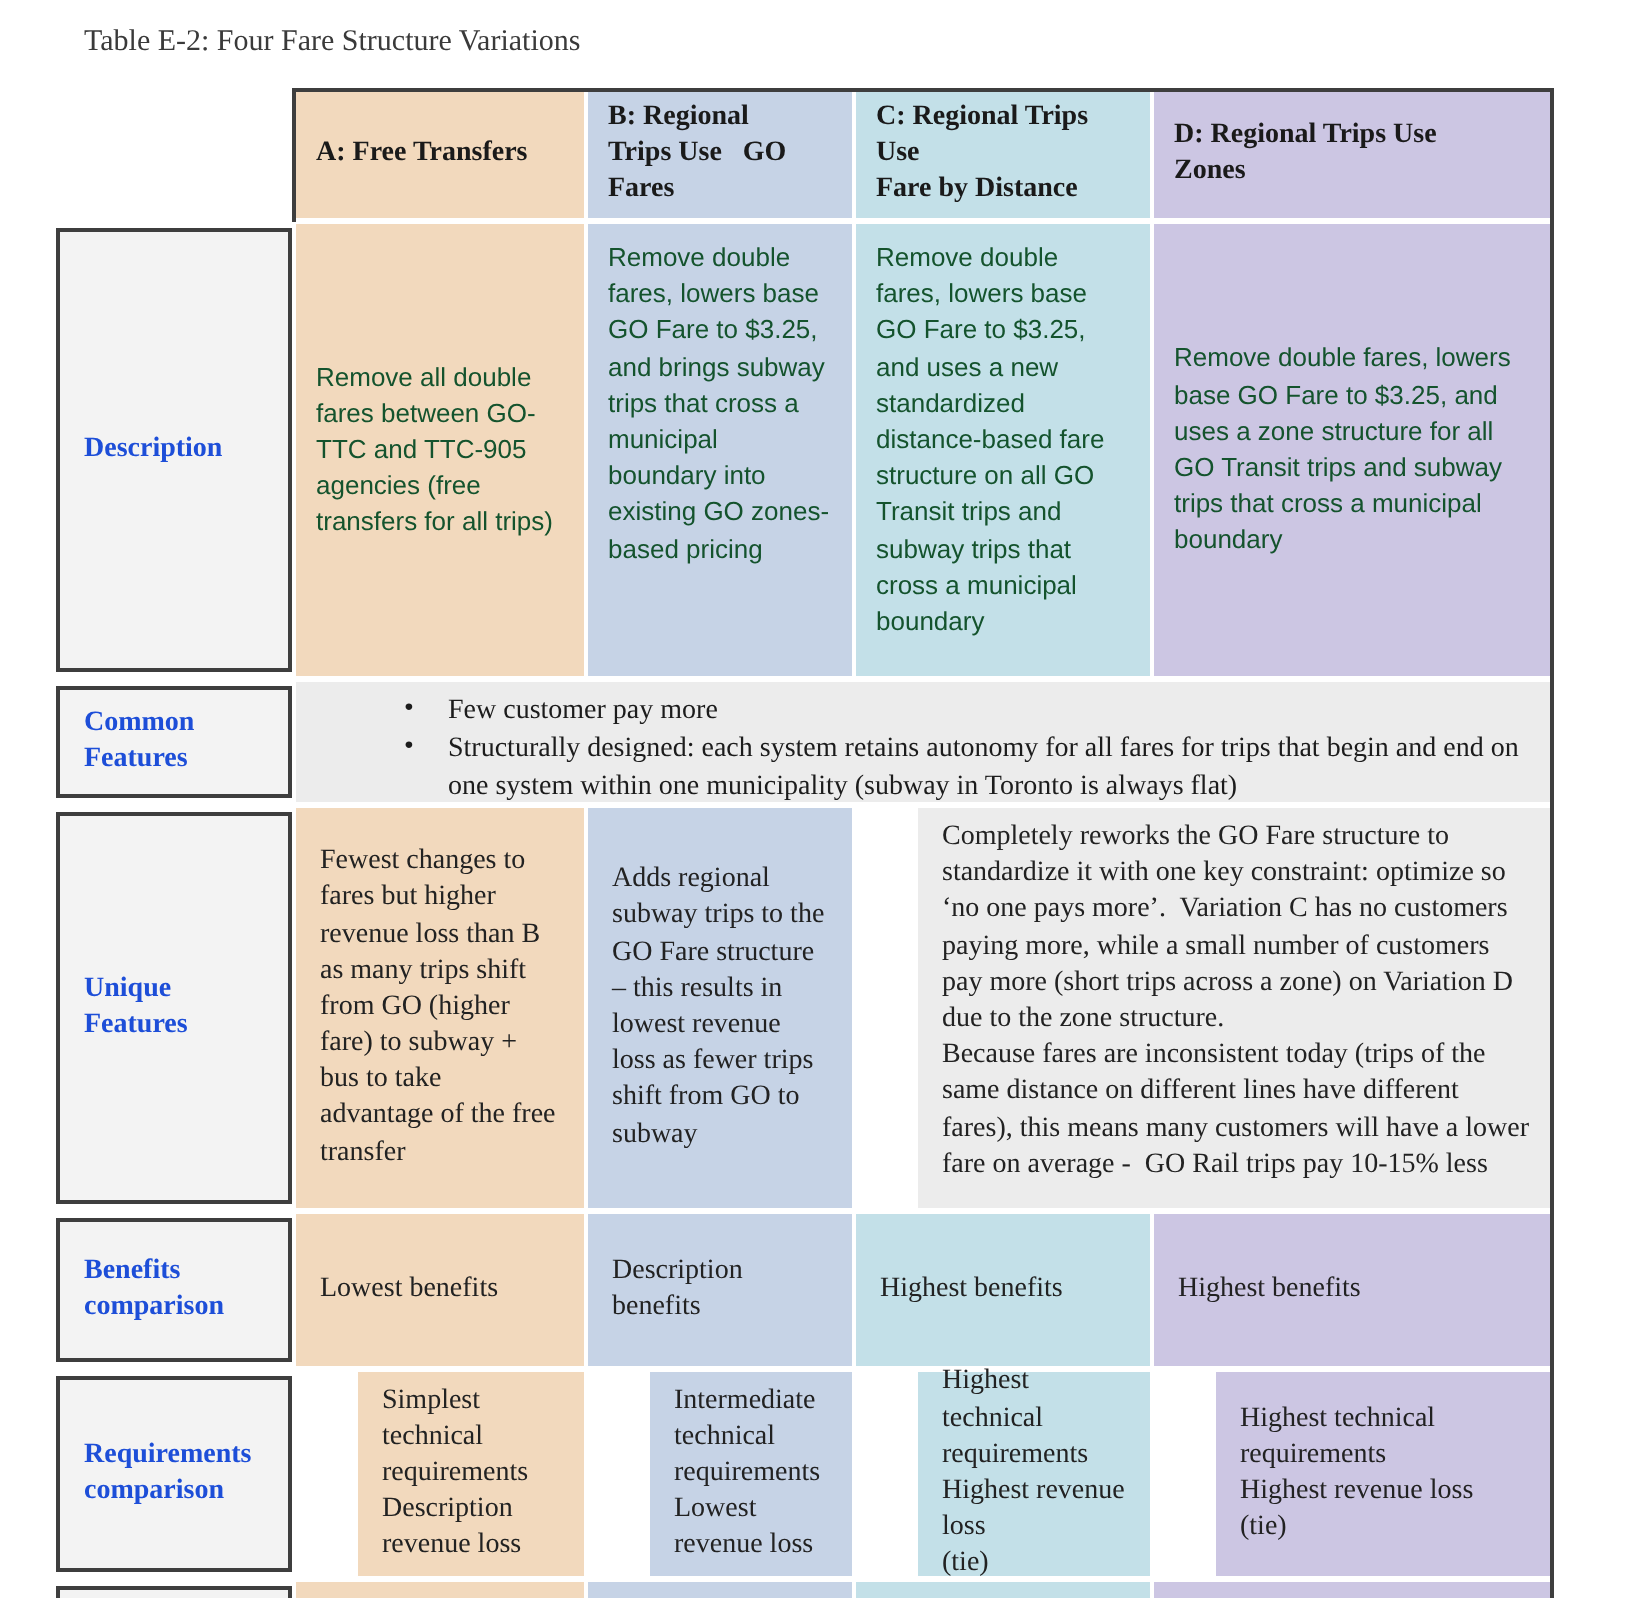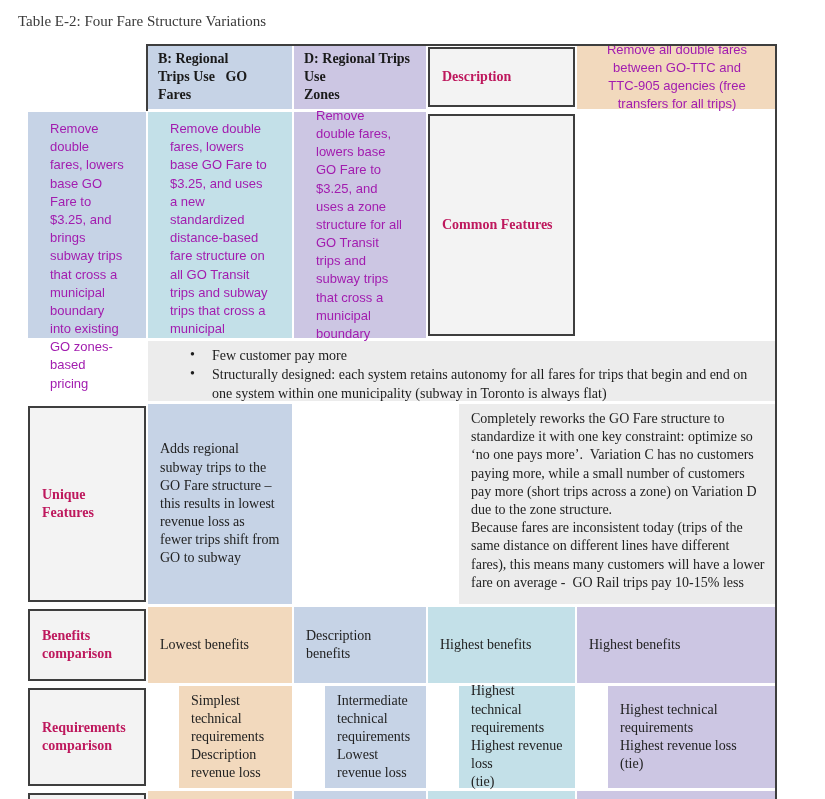--- a/index.html
+++ b/index.html
@@ -1,21 +1,21 @@
 <!DOCTYPE html>
 <html><head>
 <meta charset="utf-8">
 <style>
   html,body{margin:0;padding:0;}
   body{
     width:825px;height:799px;overflow:hidden;position:relative;
     background:#ffffff;font-family:"Liberation Serif",serif;
   }
   .title{
-    position:absolute;left:18px;top:12px;
+    position:absolute;left:42px;top:12px;
     font:15px/1.3 "Liberation Serif",serif;color:#3a3a3a;
   }
   .grid{
     position:absolute;left:28px;top:45px;
     display:grid;
     grid-template-columns:118px 144px 132px 147px 200px;
     grid-template-rows:64px 226px 60px 200px 76px 102px 14px;
     column-gap:2px;row-gap:3px;
   }
   .cell{display:flex;align-items:center;box-sizing:border-box;min-width:0;min-height:0;}
@@ -28,71 +28,76 @@
   .bg-gray{background:#ECECEC;}
   
   .head{
     font-weight:bold;font-size:14px;line-height:1.3;color:#1a1a1a;
     padding:6px 10px;white-space:pre-wrap;
   }
   
   .label{
     border:2px solid #3E3E3E;background:#F3F3F3;margin:2px 0;
     display:flex;align-items:center;box-sizing:border-box;min-height:0;
-    font-weight:bold;font-size:14px;line-height:1.3;color:#be185d;
+    font-weight:bold;font-size:14px;line-height:1.3;color:#1d4ed8;
     padding:0 8px 0 12px;
   }
   
   .desc{
     font-family:"Liberation Sans",sans-serif;font-size:13px;line-height:1.4;
-    color:#a21caf;padding:8px 22px;
+    color:#14532d;padding:8px 10px;
   }
-  .center{justify-content:center;text-align:center;}
+  .center{justify-content:center;}
   
   .serif{font-size:14px;line-height:1.3;color:#222222;padding:6px 12px;}
   .prewrap{white-space:pre-wrap;margin-left:31px;}
   .common{display:block;padding:4px 0 0 0;font-size:14px;line-height:1.35;color:#1c1c1c;}
-  .common ul{margin:2px 0 0 0;padding:0 10px 0 40px;list-style:none;}
+  .common ul{margin:2px 0 0 12px;padding:0 10px 0 40px;list-style:none;}
   .common li{position:relative;padding-left:24px;}
   .common li::before{content:"\2022";position:absolute;left:2px;top:-1px;}
   
   .rule{position:absolute;background:#3E3E3E;}
   .rule-top{left:146px;top:44px;width:631px;height:2px;}
   .rule-head-left{left:146px;top:44px;width:2px;height:67px;}
   .rule-right{left:775px;top:44px;width:2px;height:755px;}
 </style>
 </head>
 <body>
 
 <div class="title">Table E-2: Four Fare Structure Variations</div>
 
 <div class="grid">
 
   <div class="cell"></div>
+  <div class="cell head bg-a">A: Free Transfers</div>
   <div class="cell head bg-b">B: Regional
 Trips Use   GO
 Fares</div>
+  <div class="cell head bg-c">C: Regional Trips
+Use
+Fare by Distance</div>
   <div class="cell head bg-d">D: Regional Trips Use
 Zones</div>
 
   <div class="label">Description</div>
   <div class="cell desc bg-a center">Remove all double fares between GO-TTC and TTC-905 agencies (free transfers for all trips)</div>
   <div class="cell desc bg-b v-top">Remove double fares, lowers base GO Fare to $3.25, and brings subway trips that cross a municipal boundary into existing GO zones-based pricing</div>
   <div class="cell desc bg-c v-top">Remove double fares, lowers base GO Fare to $3.25, and uses a new standardized distance-based fare structure on all GO Transit trips and subway trips that cross a municipal boundary</div>
   <div class="cell desc bg-d">Remove double fares, lowers base GO Fare to $3.25, and uses a zone structure for all GO Transit trips and subway trips that cross a municipal boundary</div>
 
   <div class="label">Common Features</div>
   <div class="cell common bg-gray" style="grid-column:2 / span 4;">
     <ul>
       <li>Few customer pay more</li>
       <li>Structurally designed: each system retains autonomy for all fares for trips that begin and end on one system within one municipality (subway in Toronto is always flat)</li>
     </ul>
   </div>
 
   <div class="label">Unique Features</div>
+  <div class="cell serif bg-a">Fewest changes to fares but higher revenue loss than B as many trips shift from GO (higher fare) to subway + bus to take advantage of the free transfer</div>
   <div class="cell serif bg-b">Adds regional subway trips to the GO Fare structure – this results in lowest revenue loss as fewer trips shift from GO to subway</div>
   <div class="cell serif prewrap bg-gray v-top" style="grid-column:4 / span 2;">Completely reworks the GO Fare structure to standardize it with one key constraint: optimize so ‘no one pays more’.  Variation C has no customers paying more, while a small number of customers pay more (short trips across a zone) on Variation D due to the zone structure.
 Because fares are inconsistent today (trips of the same distance on different lines have different fares), this means many customers will have a lower fare on average -  GO Rail trips pay 10-15% less</div>
 
   <div class="label">Benefits comparison</div>
   <div class="cell serif bg-a">Lowest benefits</div>
   <div class="cell serif bg-b">Description benefits</div>
   <div class="cell serif bg-c">Highest benefits</div>
   <div class="cell serif bg-d">Highest benefits</div>
 

